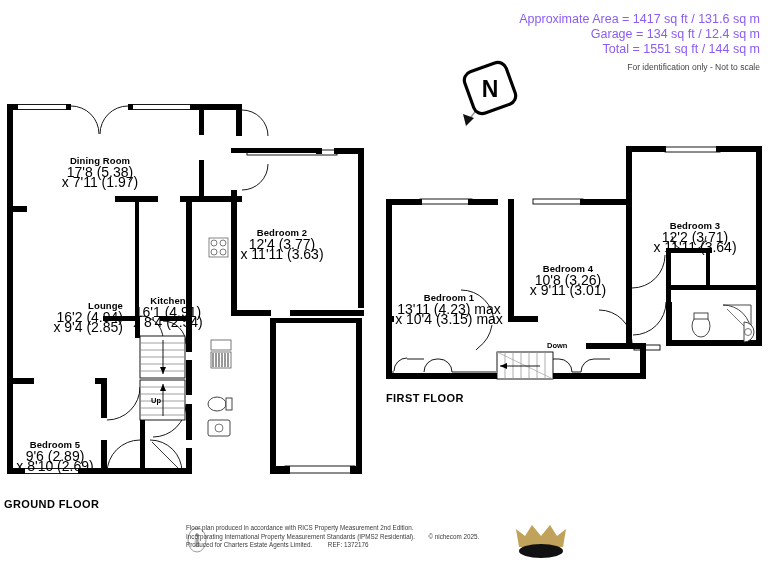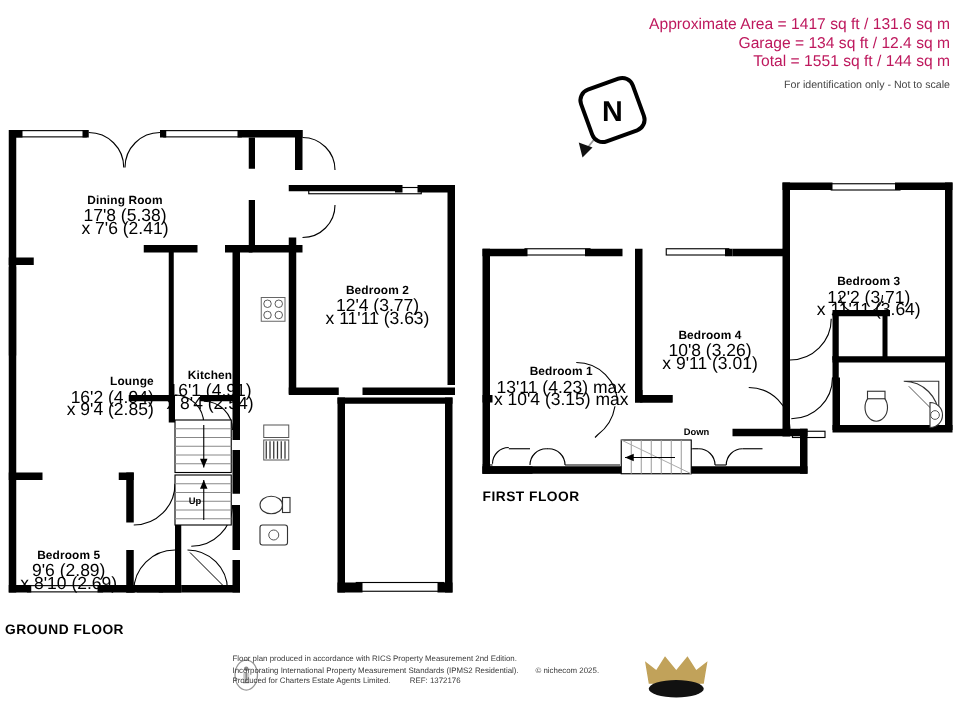--- a/index.html
+++ b/index.html
@@ -13,21 +13,21 @@
   }
   #stage{position:absolute;left:0;top:0;width:768px;height:576px;}
   svg.plan{position:absolute;left:0;top:0;width:768px;height:576px;}
 
   
   .header{
     position:absolute;right:8px;top:12px;
     text-align:right;
     line-height:15px;
   }
-  .header .line{font-size:12.5px;color:#be185d;white-space:nowrap;}
+  .header .line{font-size:12.5px;color:#8b5cf6;white-space:nowrap;}
   .header .note{font-size:8.5px;color:#444;margin-top:3px;white-space:nowrap;}
 
   
   .room{position:absolute;text-align:center;line-height:10.5px;white-space:nowrap;}
   .room .nm{font-size:9.5px;font-weight:bold;letter-spacing:.1px;margin-top:21px;}
   .room .d{font-size:14px;}
 
   .floorlabel{position:absolute;font-size:11px;font-weight:bold;letter-spacing:.4px;}
   .tinytxt{position:absolute;font-size:7.5px;font-weight:bold;}
 
@@ -325,36 +325,36 @@
         <line x1="497" y1="352" x2="553" y2="379" stroke="#aaa" stroke-width="0.8"></line>
         <line x1="500" y1="366" x2="540" y2="366" stroke="#000" stroke-width="0.9"></line>
         <polygon points="500,366 507,363 507,369" fill="#000"></polygon>
       </g>
     </g>
   </svg>
 
   <div class="room" style="left:40px;top:135px;width:120px;">
     <div class="nm">Dining Room</div>
     <div class="d">17'8 (5.38)</div>
-    <div class="d">x 7'6 (2.41)</div>
+    <div class="d">x 7'11 (1.97)</div>
   </div>
 
   <div class="room" style="left:13px;top:280px;width:110px;text-align:right;">
     <div class="nm">Lounge</div>
     <div class="d">16'2 (4.94)</div>
     <div class="d">x 9'4 (2.85)</div>
   </div>
 
   <div class="room" style="left:128px;top:275px;width:80px;">
     <div class="nm">Kitchen</div>
     <div class="d">16'1 (4.91)</div>
     <div class="d">x 8'4 (2.54)</div>
   </div>
 
-  <div class="room" style="left:252px;top:207px;width:100px;">
+  <div class="room" style="left:232px;top:207px;width:100px;">
     <div class="nm">Bedroom 2</div>
     <div class="d">12'4 (3.77)</div>
     <div class="d">x 11'11 (3.63)</div>
   </div>
 
 
   <div class="room" style="left:8px;top:419px;width:94px;text-align:center;">
     <div class="nm">Bedroom 5</div>
     <div class="d">9'6 (2.89)</div>
     <div class="d">x 8'10 (2.69)</div>

